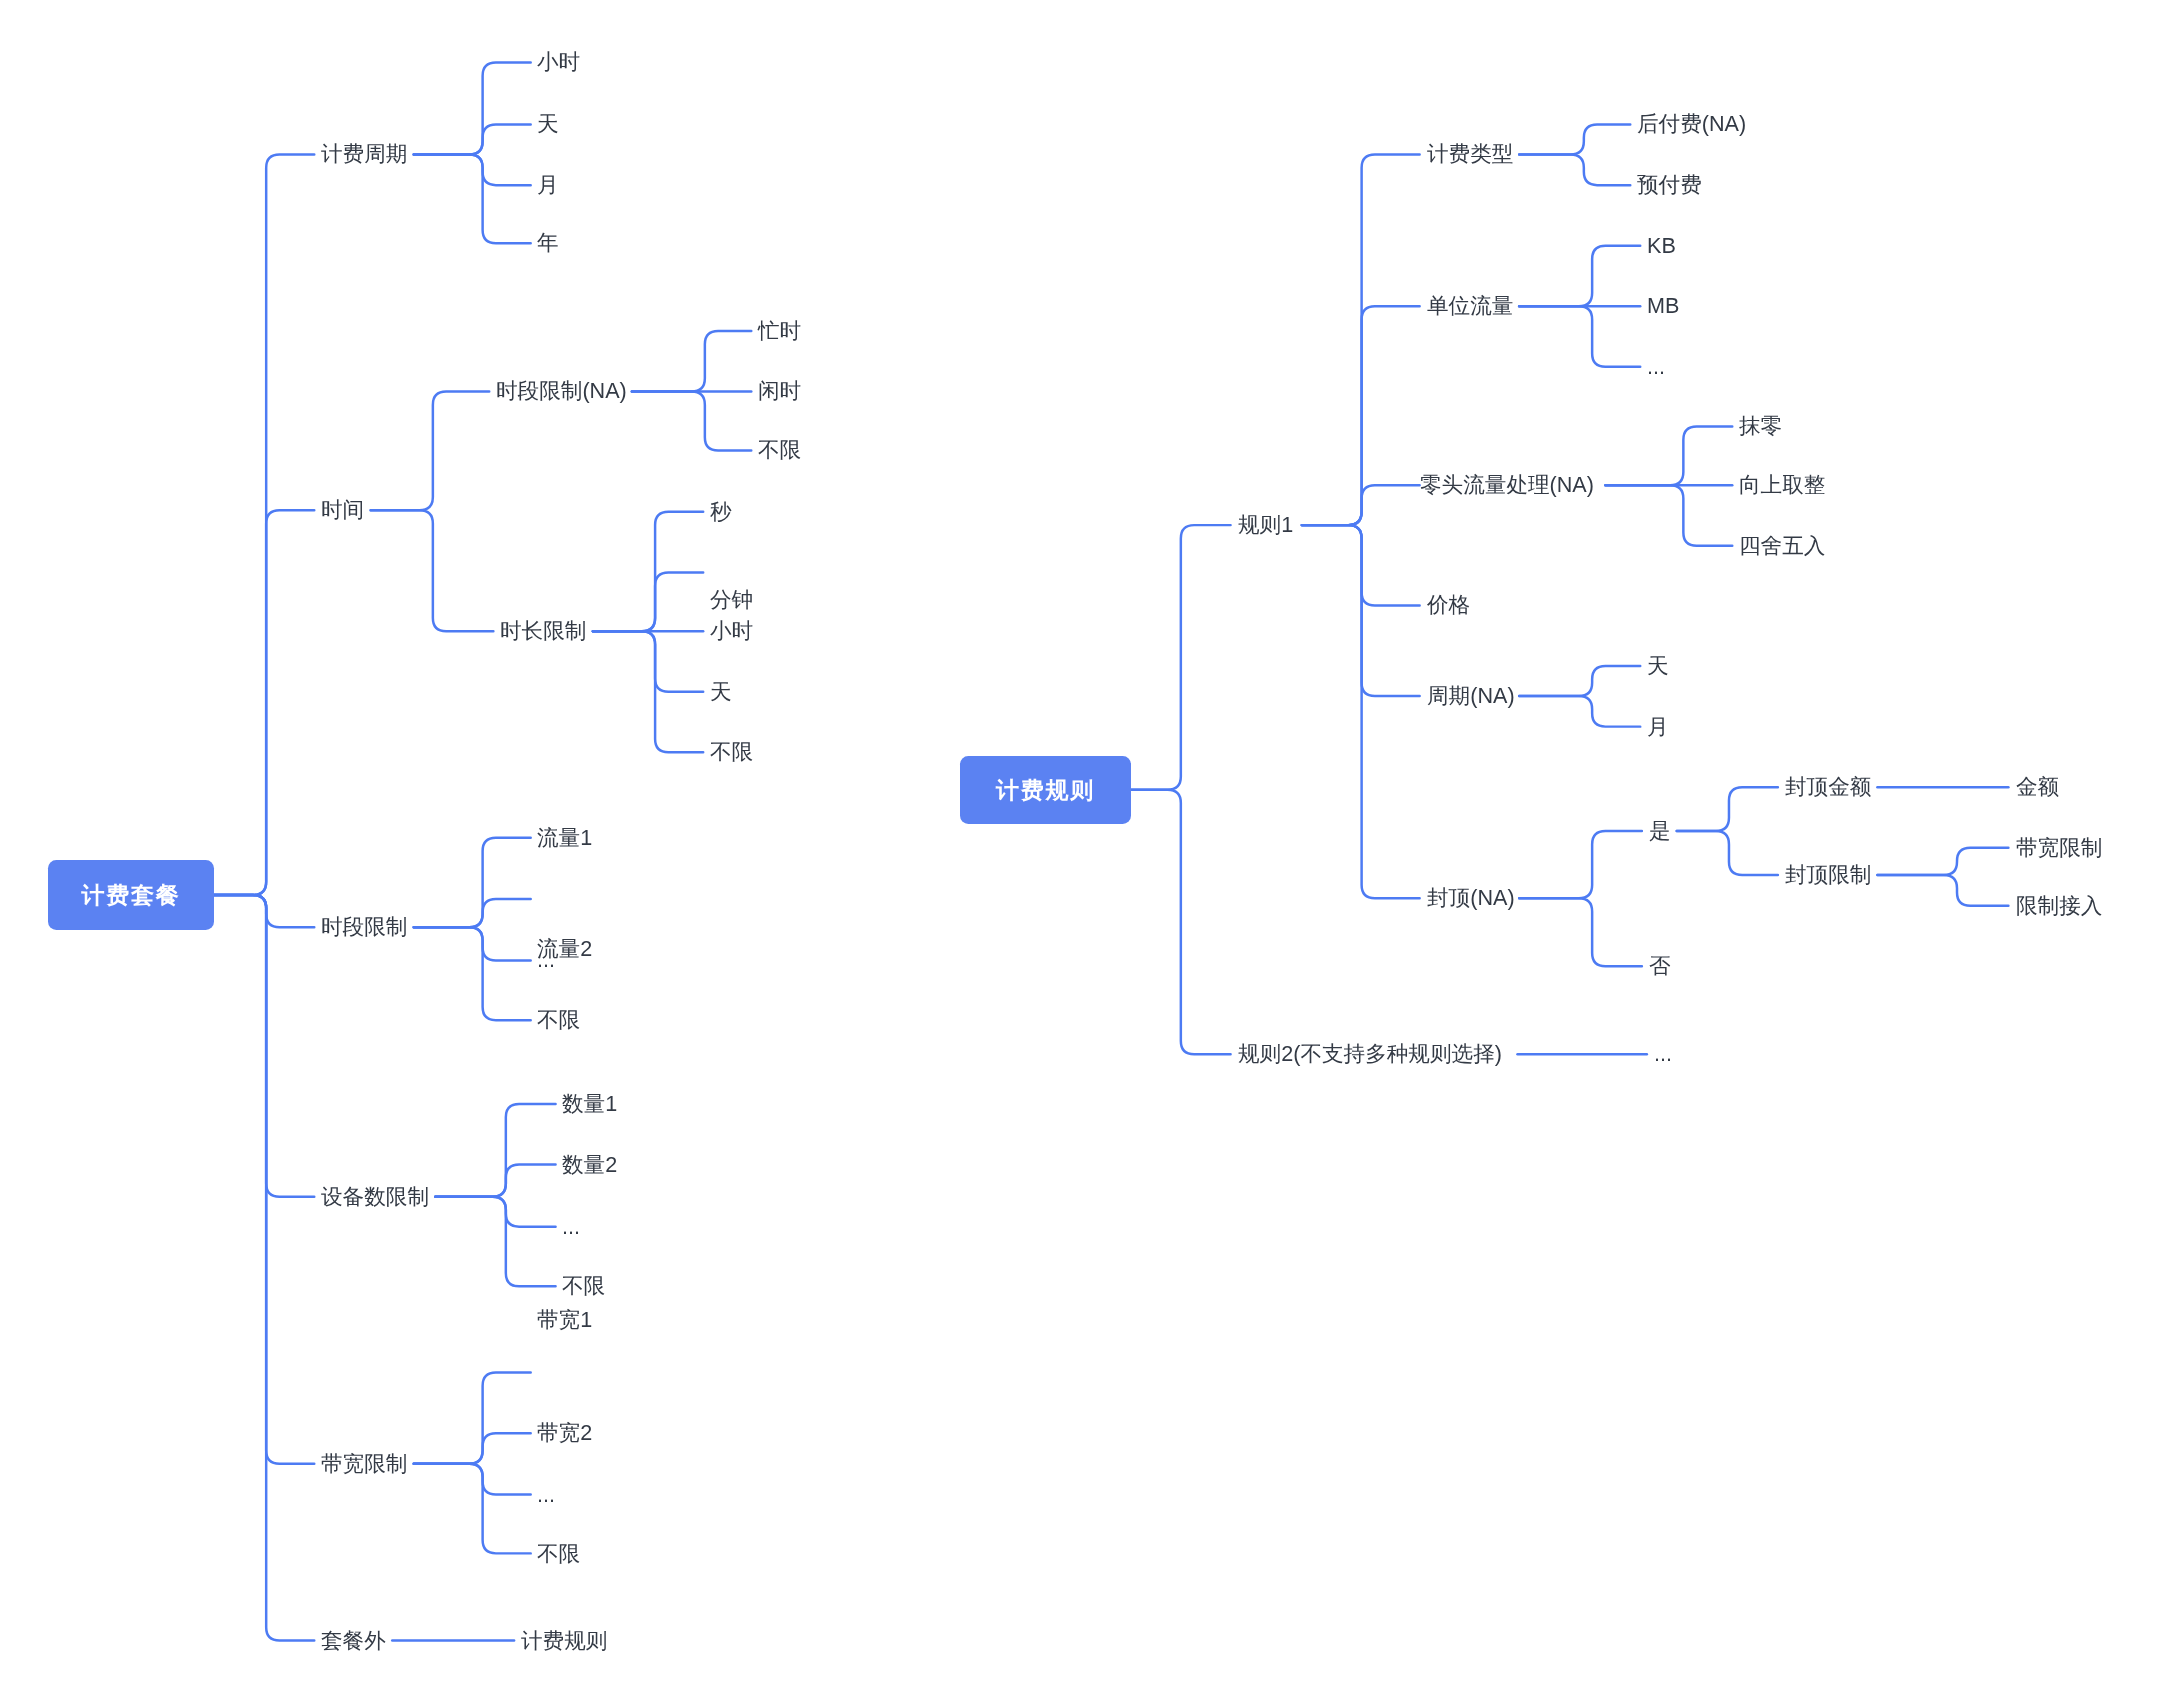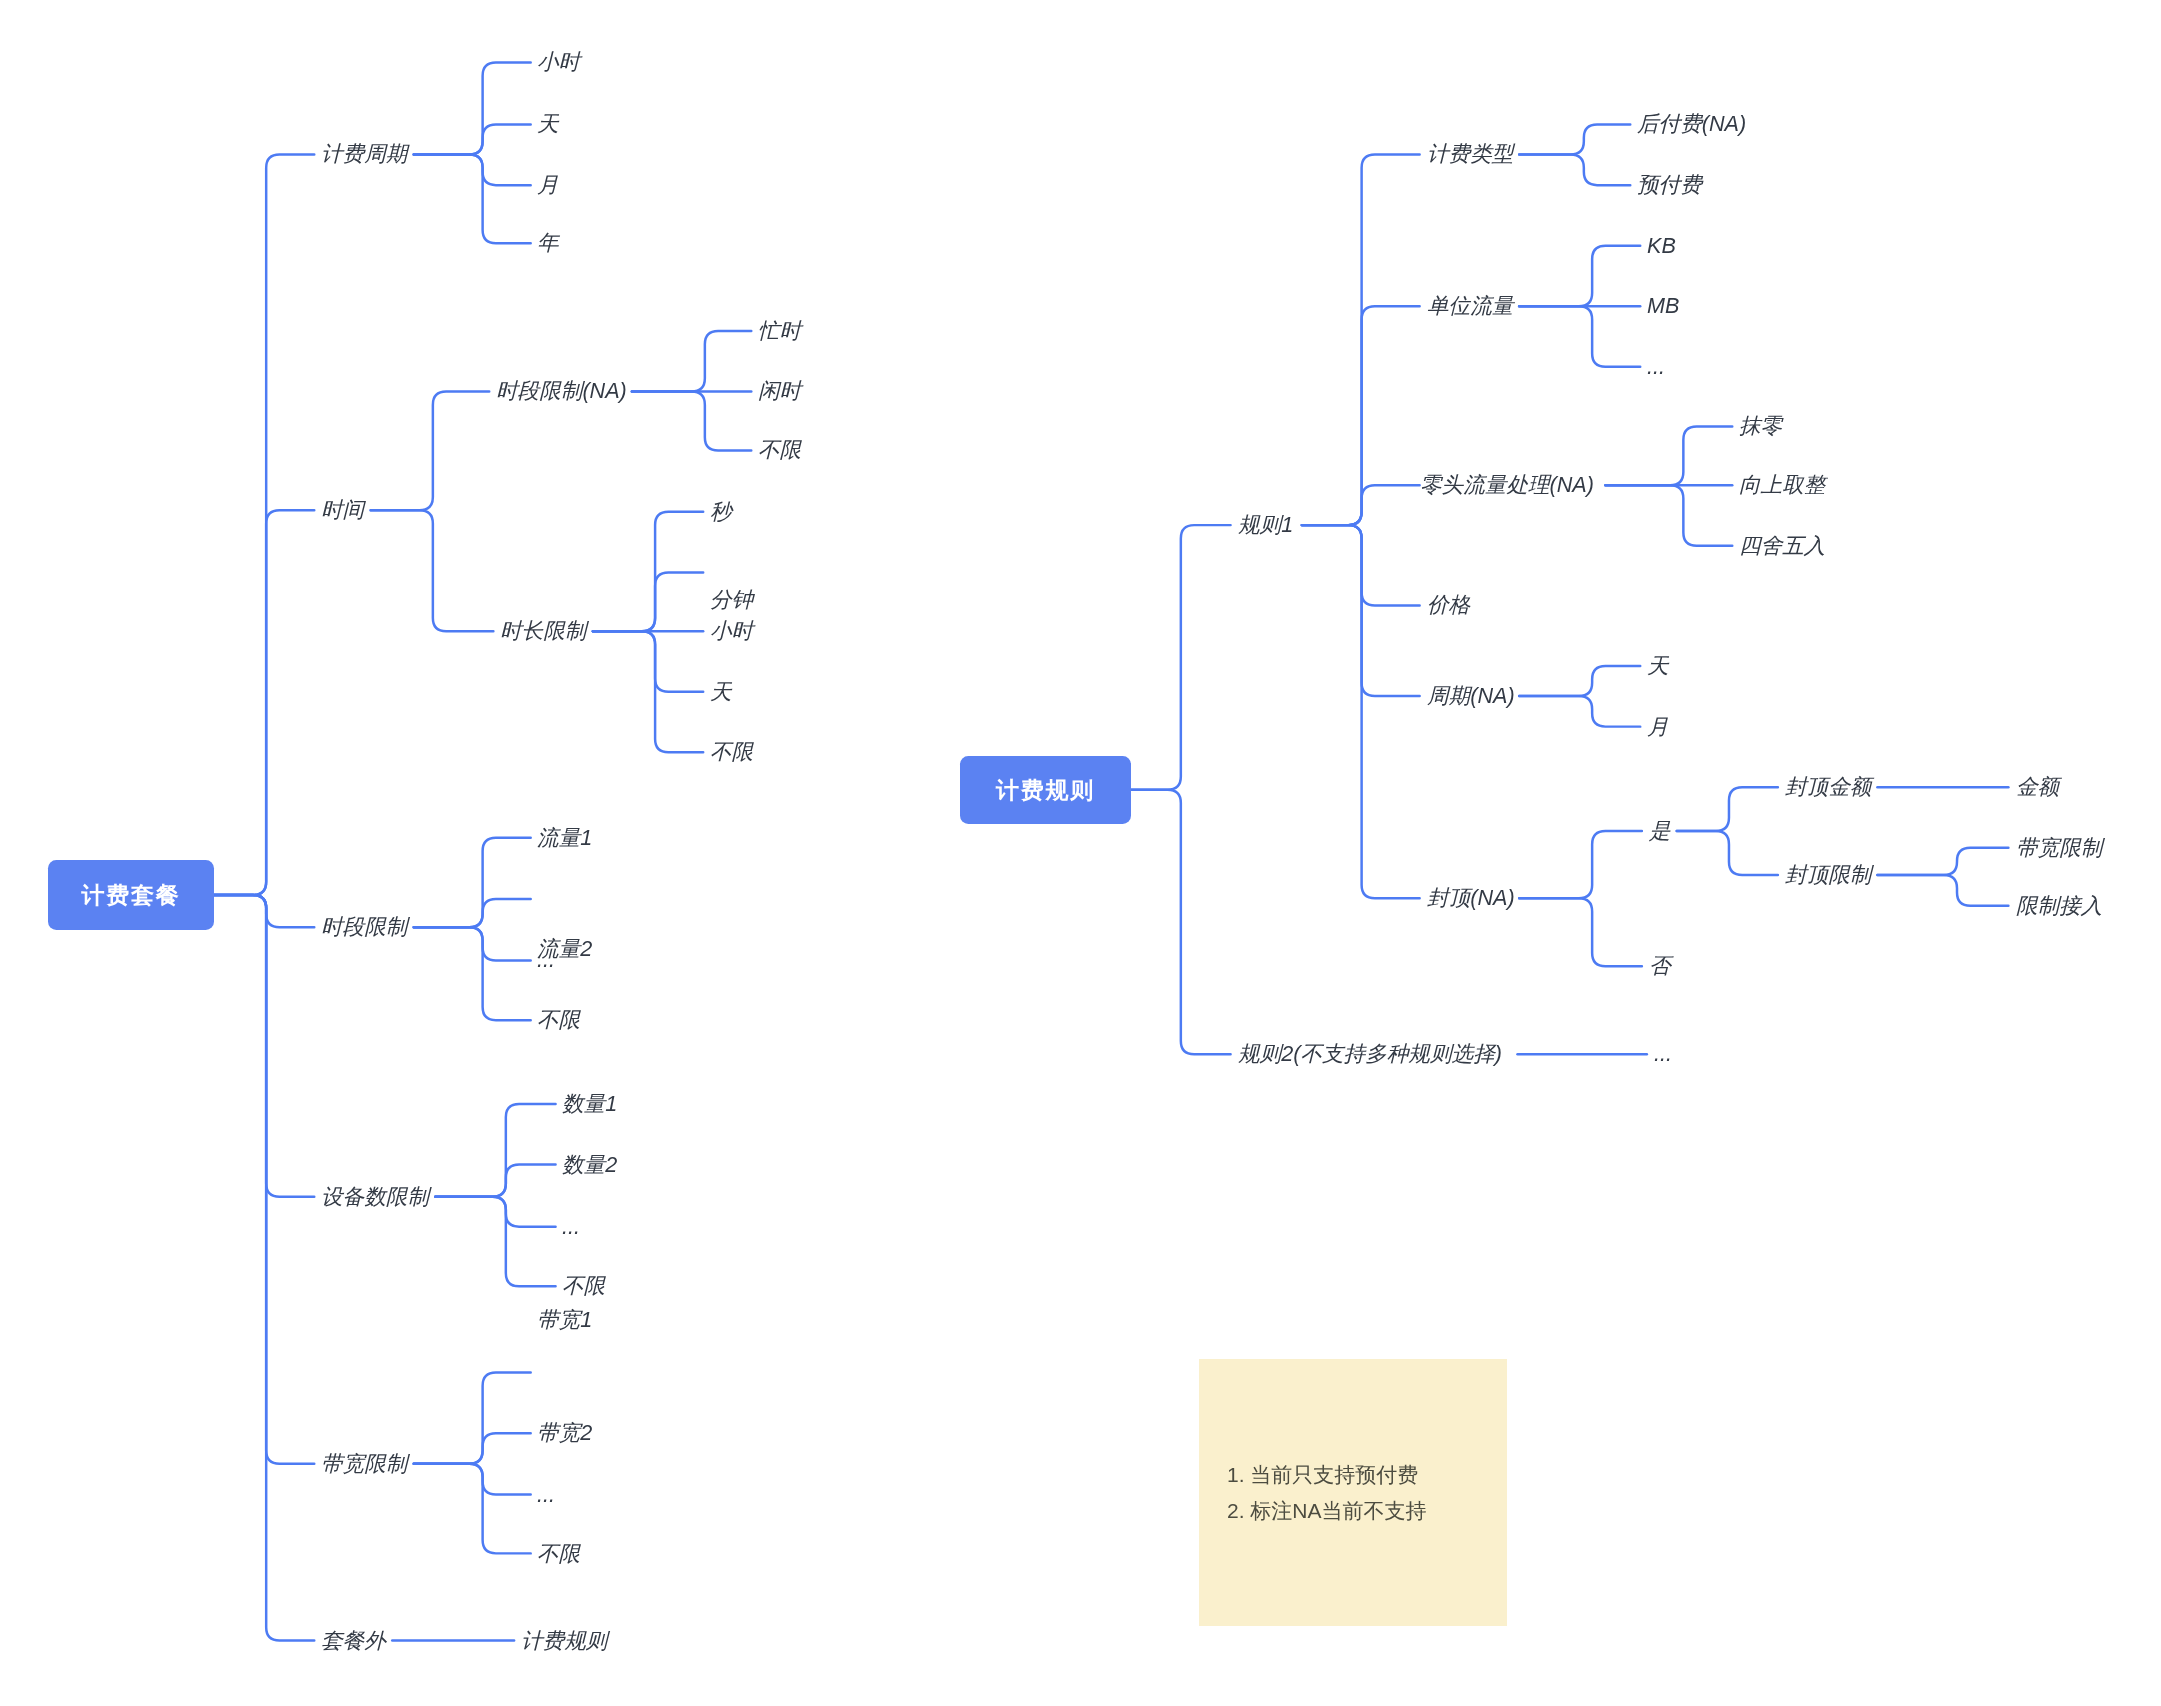--- a/index.html
+++ b/index.html
@@ -3,21 +3,21 @@
 <meta charset="utf-8">
 <style>
   * { margin:0; padding:0; box-sizing:border-box; }
   html,body { background:#ffffff; }
   body { font-family:"Liberation Sans","DejaVu Sans",sans-serif; }
   .canvas { position:relative; width:2161px; height:1707px; background:#ffffff; overflow:hidden; }
   .wires { position:absolute; left:0; top:0; width:2161px; height:1707px; }
   .wires path { fill:none; stroke:var(--accent,#4d7bf3); stroke-width:3; stroke-linecap:round; }
   .topic {
     position:absolute; transform:translateY(-50%);
-    font-size:21.6px; color:var(--text,#333a45); white-space:nowrap; line-height:1.2;font-style:italic;
+    font-size:21.6px; color:var(--text,#333a45); white-space:nowrap; line-height:1.2;
   }
   .root {
     position:absolute; display:flex; align-items:center; justify-content:center;
     background:var(--root-bg,#5b82f2); color:#ffffff; font-size:23px; font-weight:bold;
     border-radius:8.3px; letter-spacing:1.7px;
   }
   .note {
     position:absolute; left:1199px; top:1359px; width:308px; height:267px;
     background:var(--note-bg,#faf0cd); display:flex; flex-direction:column; justify-content:center;
     padding-left:28px; font-size:21px; color:#4c4c40; line-height:36px;
@@ -180,19 +180,15 @@
   <div class="topic" style="left:1649px;top:966px">否</div>
   <div class="topic" style="left:1785px;top:787px">封顶金额</div>
   <div class="topic" style="left:2016px;top:787px">金额</div>
   <div class="topic" style="left:1785px;top:875px">封顶限制</div>
   <div class="topic" style="left:2016px;top:848px">带宽限制</div>
   <div class="topic" style="left:2016px;top:906px">限制接入</div>
 
   <div class="topic" style="left:1238px;top:1054px">规则2(不支持多种规则选择)</div>
   <div class="topic" style="left:1654px;top:1054px">...</div>
 
-  <div class="note">
-    <div>1. 当前只支持预付费</div>
-    <div>2. 标注NA当前不支持</div>
-  </div>
 
 </div>
 
 
 </body></html>

